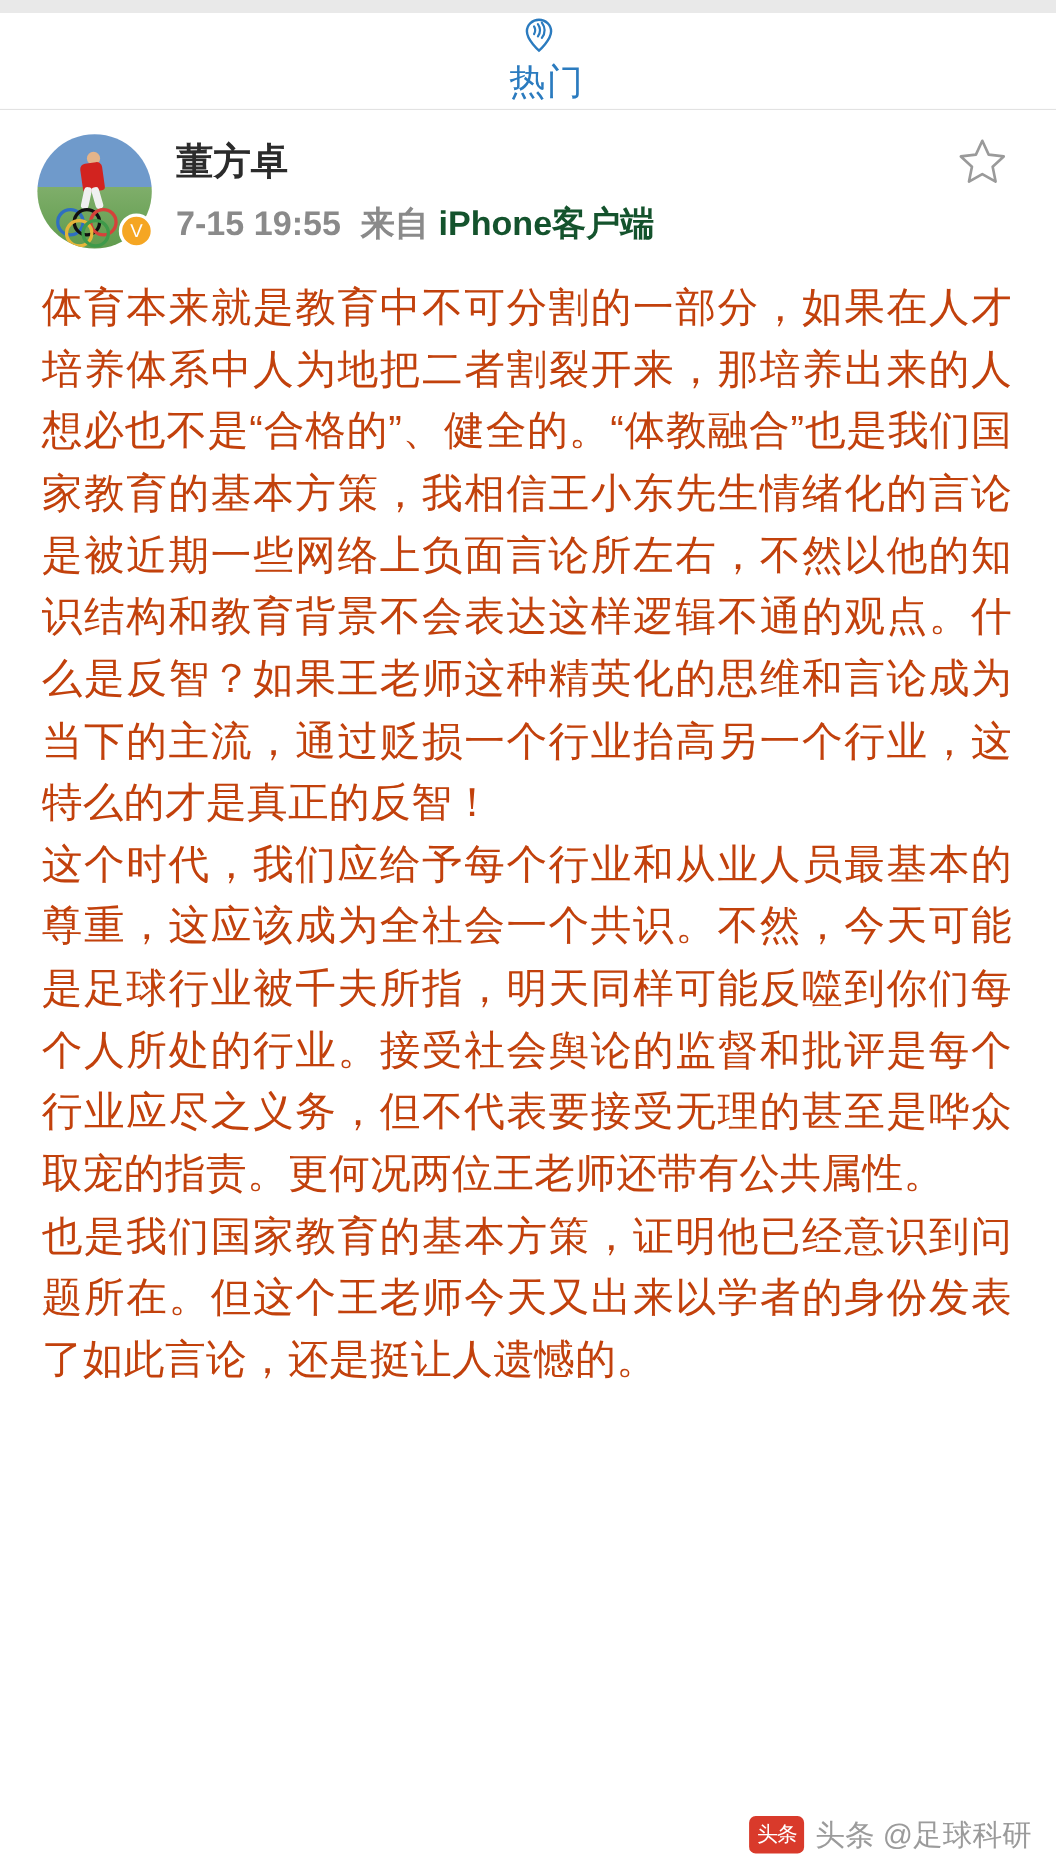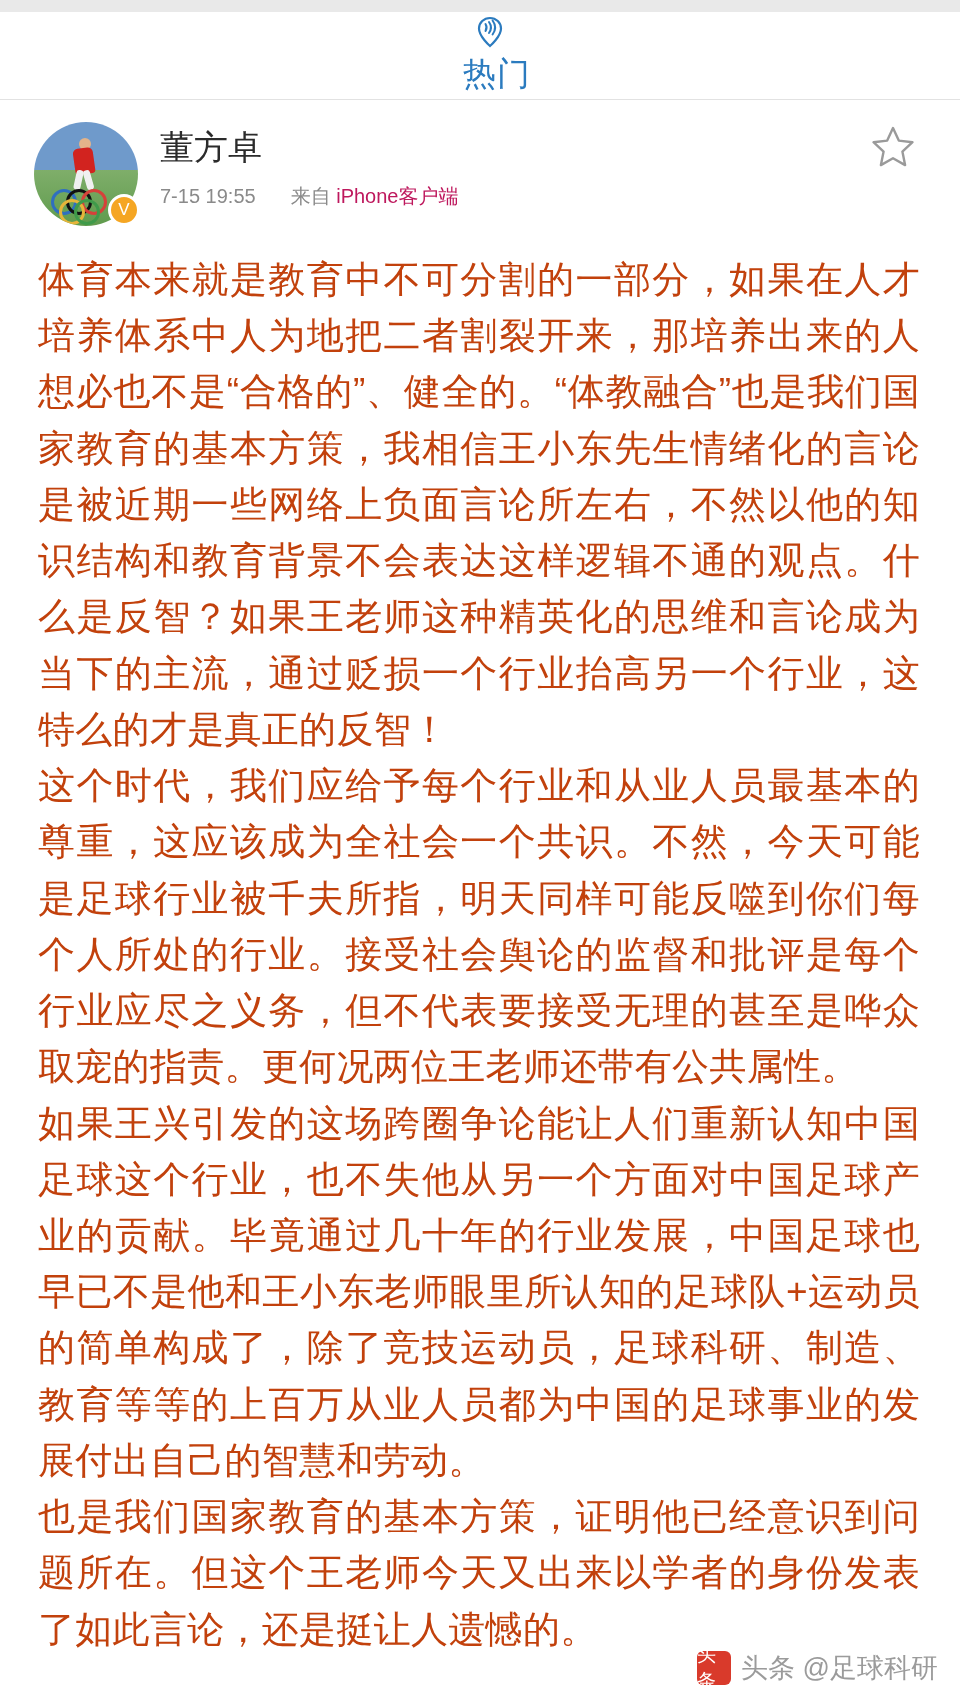--- a/index.html
+++ b/index.html
@@ -145,39 +145,40 @@
     font-size: 17px;
     display: flex;
     align-items: center;
     justify-content: center;
     box-sizing: border-box;
   }
 
   .post-meta {
     flex: 1 1 auto;
     padding-top: 4px;
+    font-weight: bold;
   }
   .author-name {
     font-size: 34px;
     color: #2b2b2b;
     line-height: 1.25;
     margin-bottom: 14px;
   }
   .meta-line {
-    font-size: 20px;
+    font-size: 31px;
     color: #8a8a8a;
     display: flex;
     align-items: baseline;
-    gap: 35px;
+    gap: 18px;
   }
   .meta-source {
     color: #8a8a8a;
   }
   .meta-source .client {
-    color: #be185d;
+    color: #14532d;
   }
 
   .star-btn {
     position: absolute;
     right: 18px;
     top: 20px;
     width: 54px;
     height: 54px;
     display: flex;
     align-items: center;
@@ -199,21 +200,21 @@
   .watermark {
     position: absolute;
     right: 22px;
     bottom: 14px;
     display: flex;
     align-items: center;
     font-size: 27px;
     color: #9b9b9b;
   }
   .watermark .wm-logo {
-    width: 34px;
+    width: 50px;
     height: 34px;
     border-radius: 6px;
     background: #d93a2b;
     color: #fff;
     font-size: 19px;
     display: flex;
     align-items: center;
     justify-content: center;
     margin-right: 10px;
     letter-spacing: -1px;
@@ -273,21 +274,20 @@
     <div class="star-btn">
       <svg width="48" height="48" viewBox="0 0 48 48" fill="none">
         <path d="M24 5 L29.8 17.6 L43.5 19.2 L33.4 28.6 L36.1 42.1 L24 35.3 L11.9 42.1 L14.6 28.6 L4.5 19.2 L18.2 17.6 Z" stroke="#9a9a9a" stroke-width="2.4" fill="none" stroke-linejoin="round"></path>
       </svg>
     </div>
   </div>
 
   <div class="post-body">
     <p>体育本来就是教育中不可分割的一部分，如果在人才培养体系中人为地把二者割裂开来，那培养出来的人想必也不是“合格的”、健全的。“体教融合”也是我们国家教育的基本方策，我相信王小东先生情绪化的言论是被近期一些网络上负面言论所左右，不然以他的知识结构和教育背景不会表达这样逻辑不通的观点。什么是反智？如果王老师这种精英化的思维和言论成为当下的主流，通过贬损一个行业抬高另一个行业，这特么的才是真正的反智！</p>
     <p>这个时代，我们应给予每个行业和从业人员最基本的尊重，这应该成为全社会一个共识。不然，今天可能是足球行业被千夫所指，明天同样可能反噬到你们每个人所处的行业。接受社会舆论的监督和批评是每个行业应尽之义务，但不代表要接受无理的甚至是哗众取宠的指责。更何况两位王老师还带有公共属性。</p>
-    <p>如果王兴引发的这场跨圈争论能让人们重新认知中国足球这个行业，也不失他从另一个方面对中国足球产业的贡献。毕竟通过几十年的行业发展，中国足球也早已不是他和王小东老师眼里所认知的足球队+运动员的简单构成了，除了竞技运动员，足球科研、制造、教育等等的上百万从业人员都为中国的足球事业的发展付出自己的智慧和劳动。</p>
     <p>也是我们国家教育的基本方策，证明他已经意识到问题所在。但这个王老师今天又出来以学者的身份发表了如此言论，还是挺让人遗憾的。</p>
   </div>
 
 </div>
 
 <div class="watermark">
   <span class="wm-logo">头条</span>
   <span>头条 @足球科研</span>
 </div>
 

